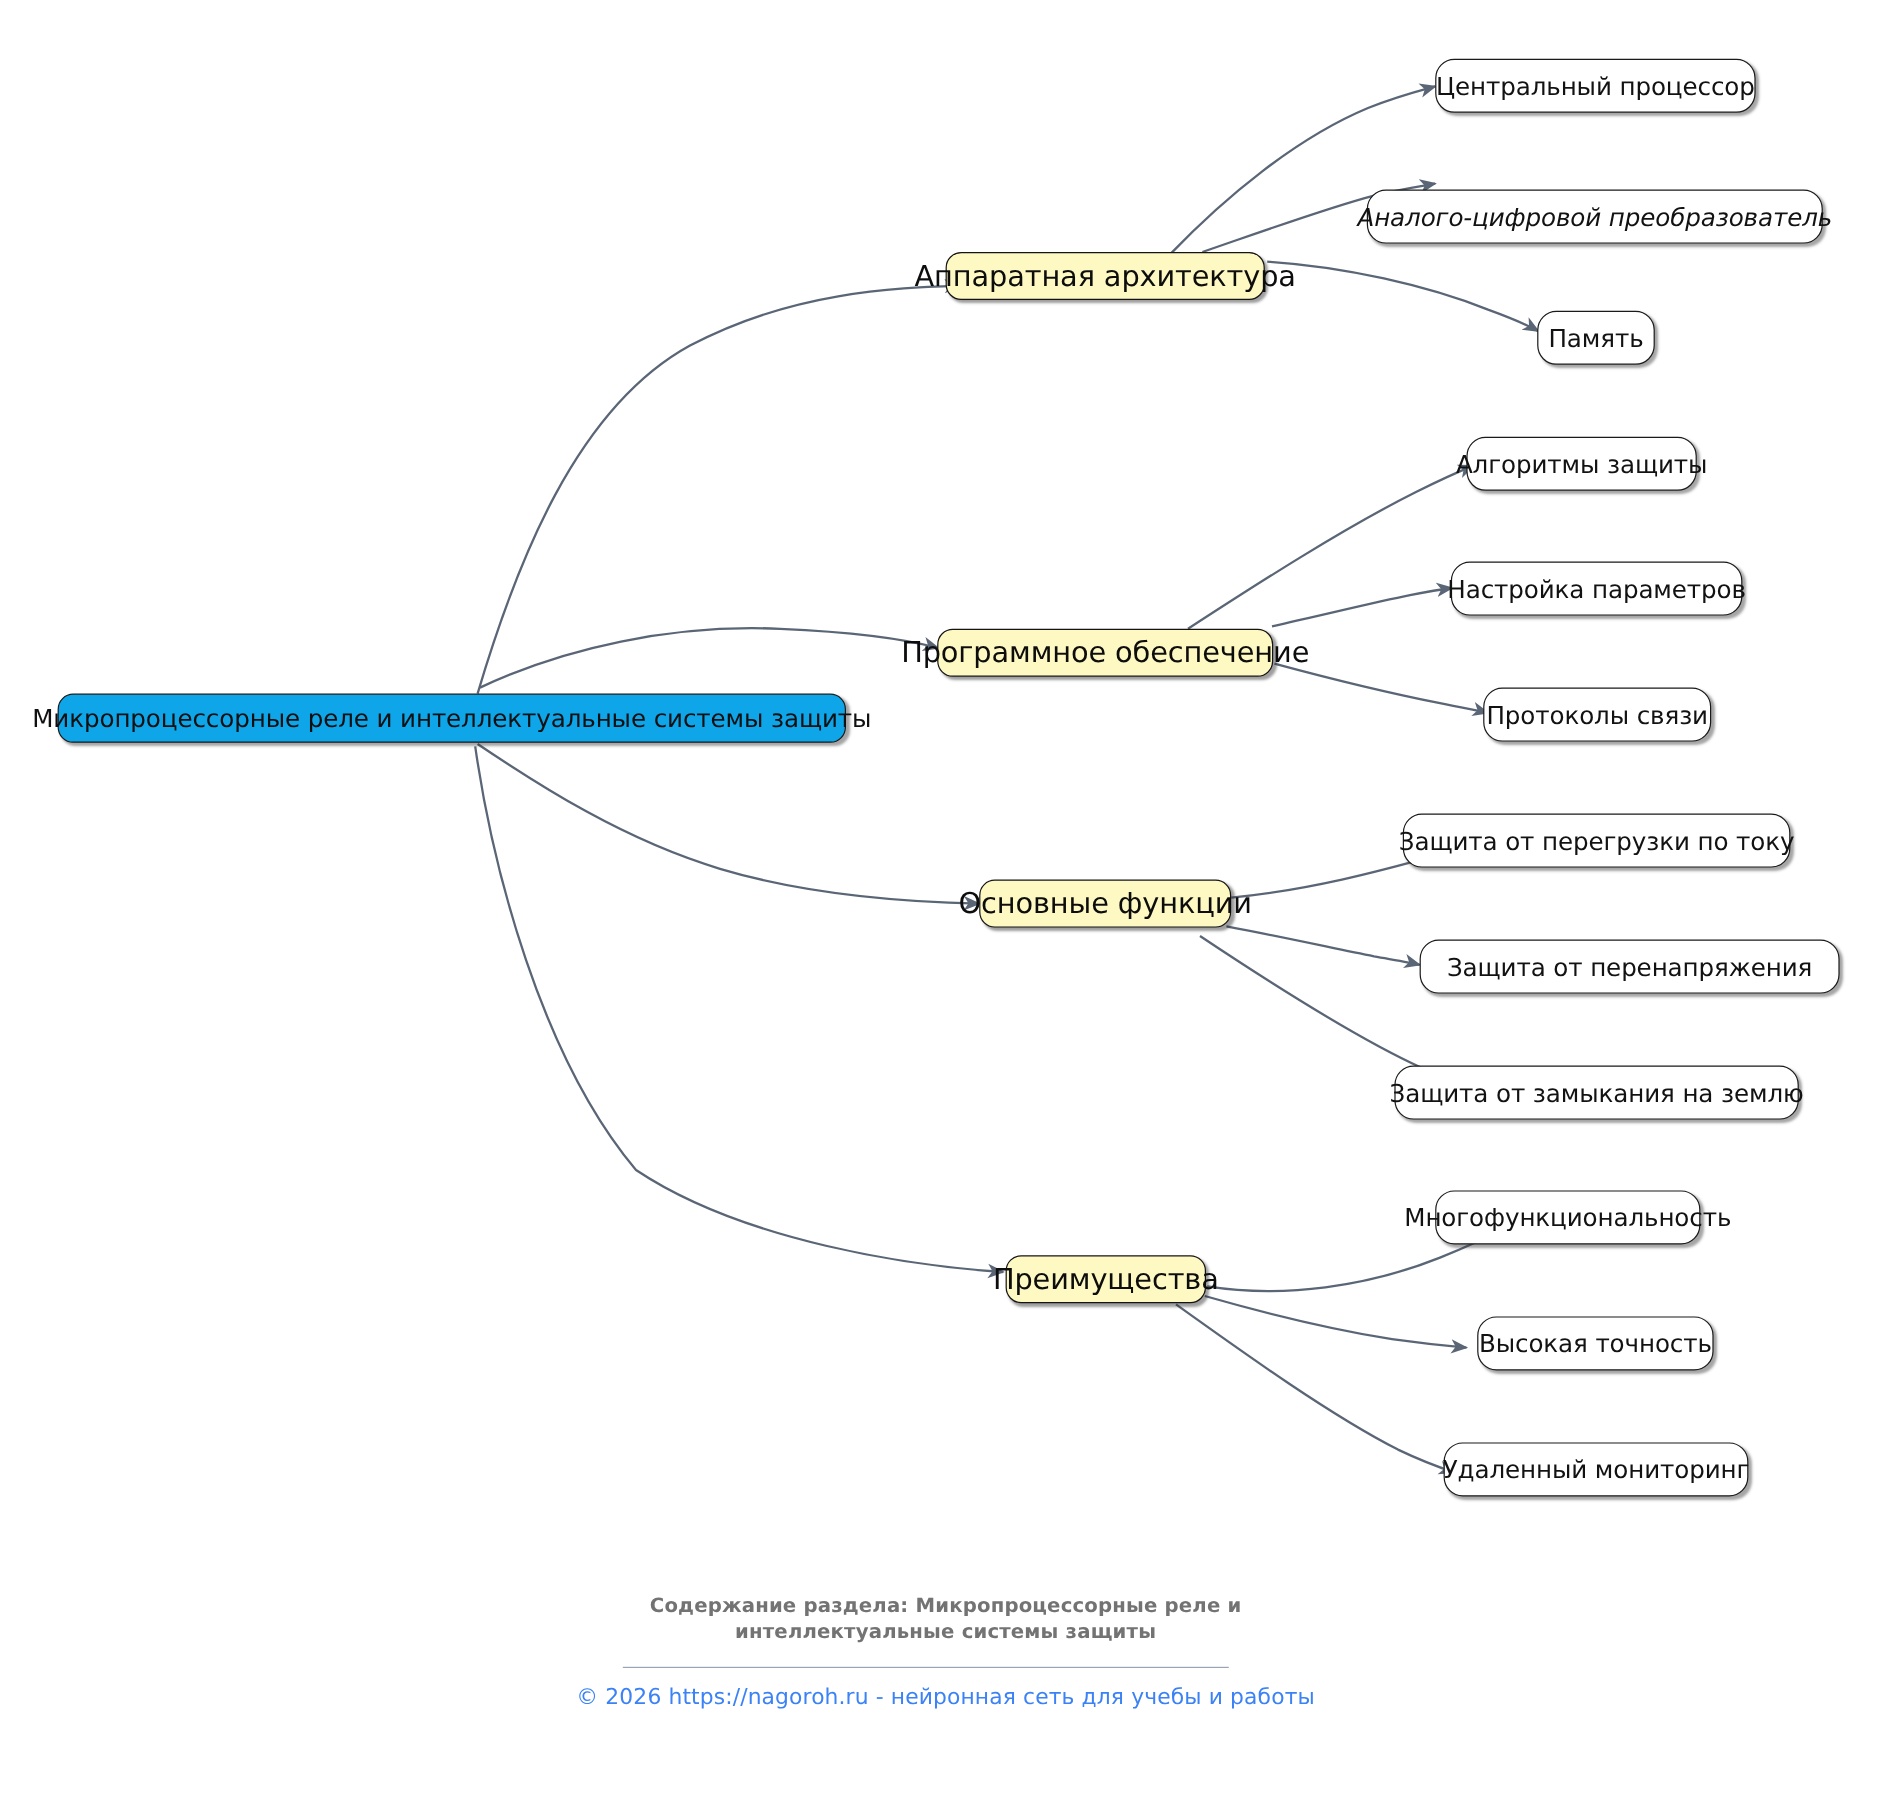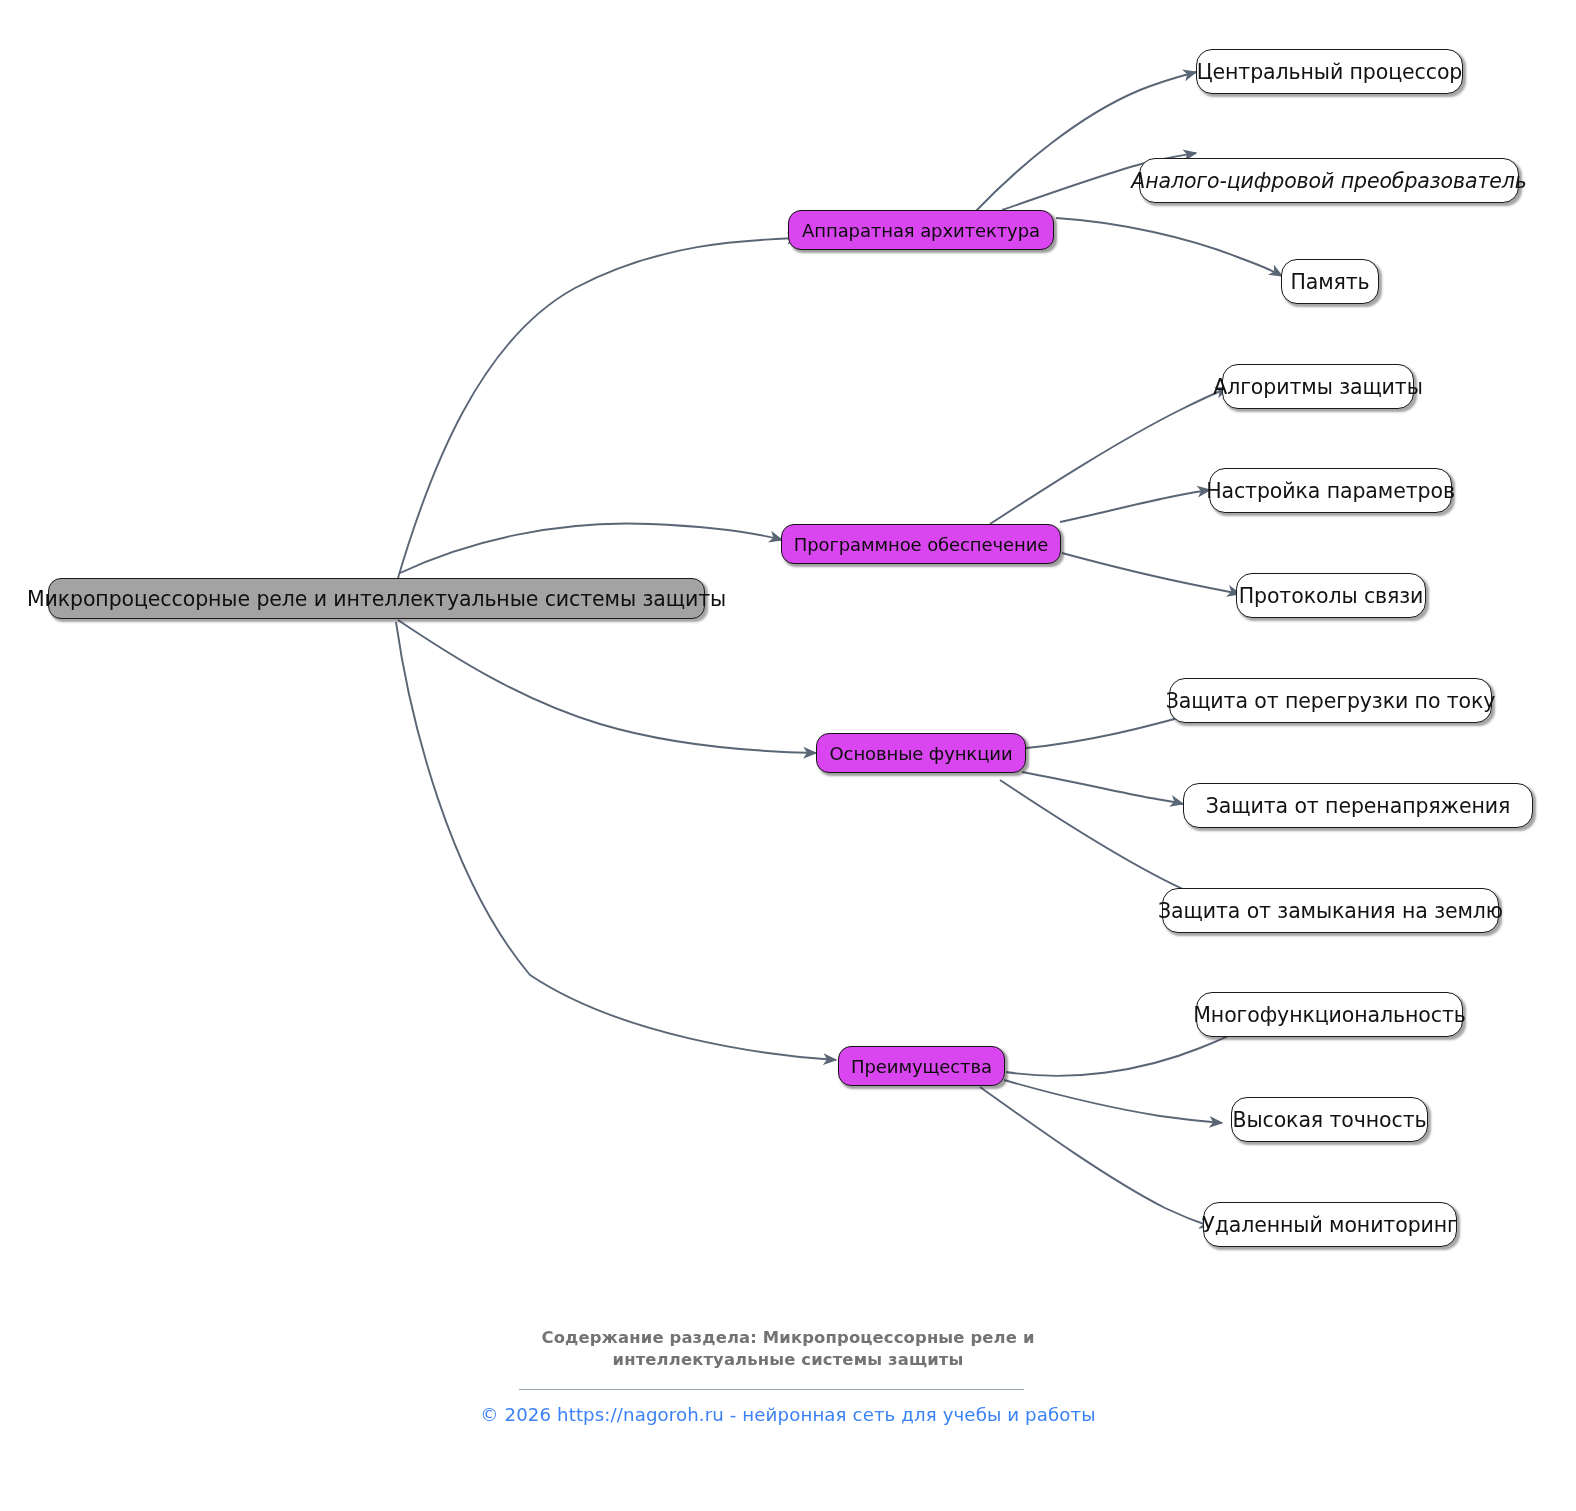--- a/index.html
+++ b/index.html
@@ -29,32 +29,32 @@
     position: absolute;
     box-sizing: border-box;
     display: flex;
     align-items: center;
     justify-content: center;
     white-space: nowrap;
     border-radius: 13px;
     z-index: 5;
   }
   .node-root {
-    background: #a3a3a3;
+    background: #0ea5e9;
     border: 1.6px solid #1b1b1b;
     color: #101010;
     font-size: 20.5px;
     letter-spacing: -0.1px;
     box-shadow: 2.5px 2.5px 2.2px rgba(40,40,40,0.42);
   }
   .node-branch {
-    background: #d946ef;
+    background: #fef9c3;
     border: 1.6px solid #141414;
     color: #0d0d0d;
-    font-size: 18px;
+    font-size: 24px;
     letter-spacing: -0.1px;
     box-shadow: 2.5px 2.5px 2.2px rgba(40,40,40,0.45);
     justify-content: center;
   }
   .node-leaf {
     background: #ffffff;
     border: 1.7px solid #1a1a1a;
     color: #121212;
     font-size: 20.5px;
     letter-spacing: -0.1px;
@@ -170,21 +170,21 @@
   <div class="node node-leaf" style="left:1183px; top:783px; width:350px; height:45px;">
     <span>Защита от перенапряжения</span>
   </div>
   <div class="node node-leaf" style="left:1162px; top:888px; width:337px; height:45px;">
     <span>Защита от замыкания на землю</span>
   </div>
 
   <div class="node node-branch" style="left:838px; top:1046px; width:167px; height:40px;">
     <span>Преимущества</span>
   </div>
-  <div class="node node-leaf" style="left:1196px; top:992px; width:267px; height:45px;">
+  <div class="node node-leaf" style="left:1196px; top:992px; width:221px; height:45px;">
     <span>Многофункциональность</span>
   </div>
   <div class="node node-leaf" style="left:1231px; top:1097px; width:197px; height:45px;">
     <span>Высокая точность</span>
   </div>
   <div class="node node-leaf" style="left:1203px; top:1202px; width:254px; height:45px;">
     <span>Удаленный мониторинг</span>
   </div>
 
   <div class="footer footer-title">

